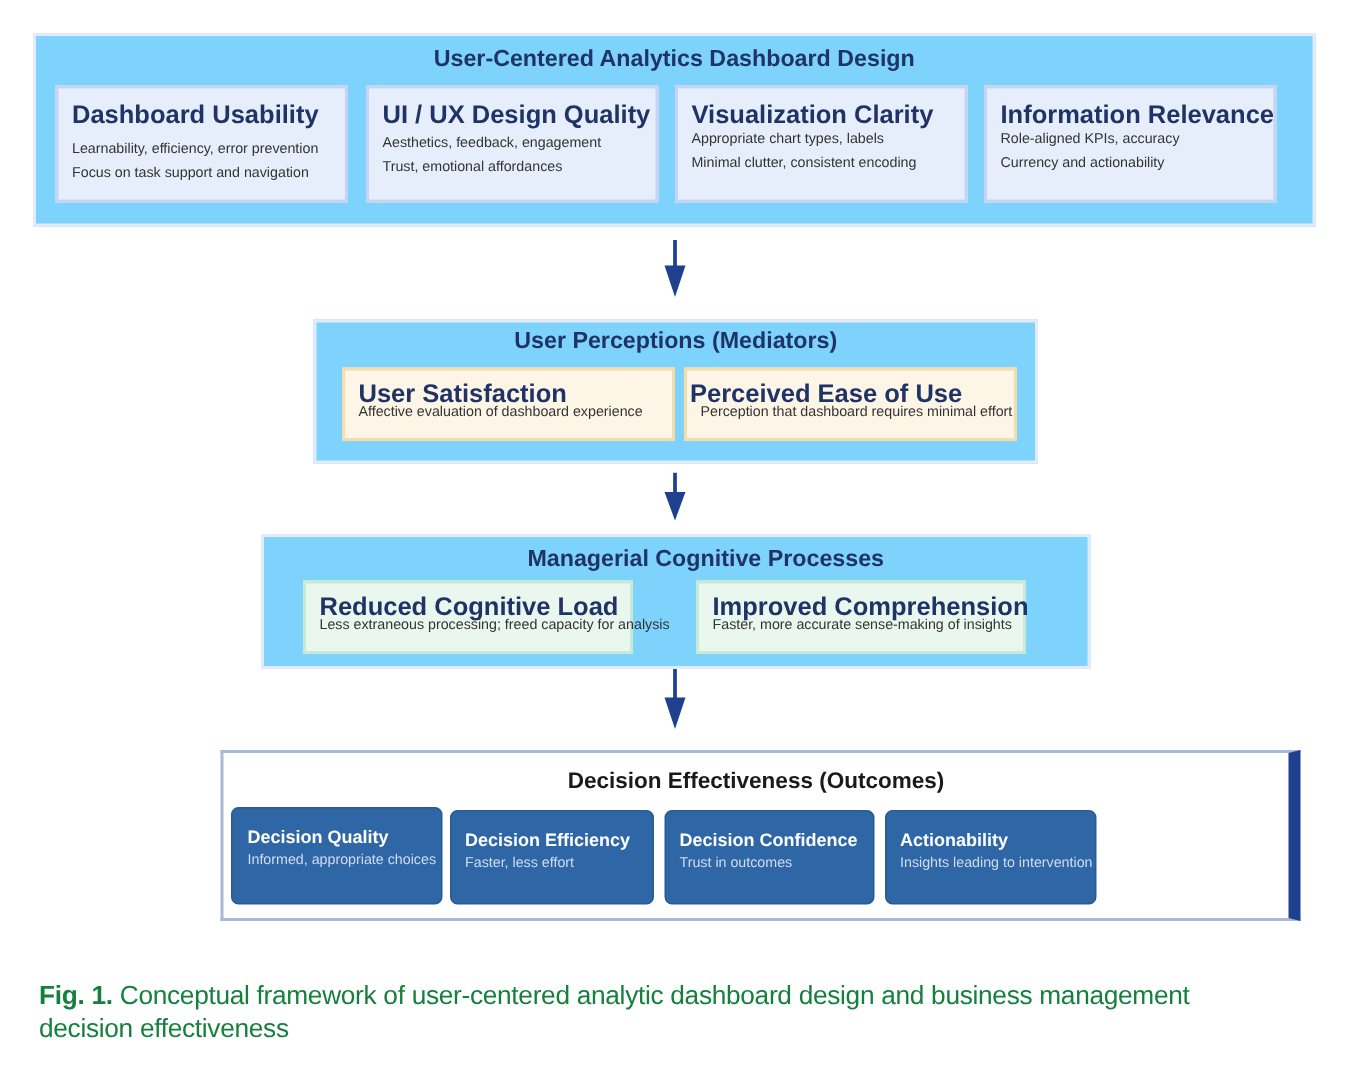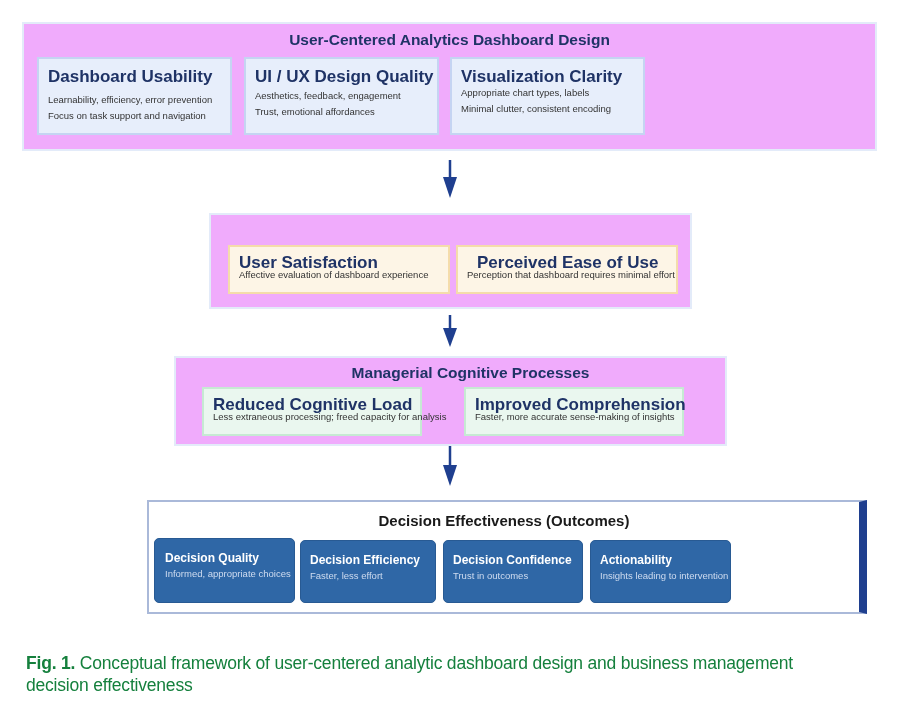--- a/index.html
+++ b/index.html
@@ -1,18 +1,18 @@
 <!DOCTYPE html>
 <html><head>
 <meta charset="utf-8">
 <style>
   html, body { margin:0; padding:0; background:#ffffff; }
   body { width:906px; height:718px; position:relative; overflow:hidden; font-family:"Liberation Sans", sans-serif; }
   .abs { position:absolute; box-sizing:border-box; }
-  .panel { background:#f0abfc; border:2px solid #e3ebf9; }
+  .panel { background:#7dd3fc; border:2px solid #e3ebf9; }
   .title { position:absolute; left:0; right:0; text-align:center; font-weight:bold; color:#1f3366; }
   .card-blue { background:#e7eefb; border:2px solid #c5d4f2; }
   .card-amber { background:#fdf5e6; border:2px solid #f4dcab; }
   .card-green { background:#eaf7ef; border:2px solid #c6ead3; }
   .card-outcome { background:#2f67a6; border:1px solid #285a93; border-radius:5px; }
   .card-title { font-weight:bold; color:#1f3366; font-size:17px; white-space:nowrap; }
   .card-line { font-size:9.5px; color:#333333; white-space:nowrap; line-height:15px; }
   .out-title { font-weight:bold; color:#ffffff; font-size:12px; white-space:nowrap; }
   .out-line { font-size:9.5px; color:#cfdcf0; white-space:nowrap; }
   .arrow { position:absolute; width:20px; }
@@ -36,36 +36,42 @@
     <div class="abs card-line" style="left:9px; top:29px;">Aesthetics, feedback, engagement</div>
     <div class="abs card-line" style="left:9px; top:45px;">Trust, emotional affordances</div>
   </div>
 
   <div class="abs card-blue" style="left:426px; top:33px; width:195px; height:78px;">
     <div class="abs card-title" style="left:9px; top:8px;">Visualization Clarity</div>
     <div class="abs card-line" style="left:9px; top:26px;">Appropriate chart types, labels</div>
     <div class="abs card-line" style="left:9px; top:42px;">Minimal clutter, consistent encoding</div>
   </div>
 
+  <div class="abs card-blue" style="left:632px; top:33px; width:195px; height:78px;">
+    <div class="abs card-title" style="left:9px; top:8px;">Information Relevance</div>
+    <div class="abs card-line" style="left:9px; top:26px;">Role-aligned KPIs, accuracy</div>
+    <div class="abs card-line" style="left:9px; top:42px;">Currency and actionability</div>
+  </div>
 </div>
 
 <svg class="arrow" style="left:440px; top:160px; height:40px;" viewBox="0 0 20 40">
   <line x1="10" y1="0" x2="10" y2="20" stroke="#1f3f8f" stroke-width="2.5"></line>
   <polygon points="3,17 17,17 10,38" fill="#1f3f8f"></polygon>
 </svg>
 
 <div class="abs panel" style="left:209px; top:213px; width:483px; height:96px;">
+  <div class="title" style="top:4px; font-size:15.5px;">User Perceptions (Mediators)</div>
 
   <div class="abs card-amber" style="left:17px; top:30px; width:222px; height:49px;">
     <div class="abs card-title" style="left:9px; top:6px;">User Satisfaction</div>
     <div class="abs card-line" style="left:9px; top:20px;">Affective evaluation of dashboard experience</div>
   </div>
 
   <div class="abs card-amber" style="left:245px; top:30px; width:222px; height:49px;">
-    <div class="abs card-title" style="left:19px; top:6px;text-align:right;">Perceived Ease of Use</div>
+    <div class="abs card-title" style="left:2px; top:6px;text-align:right;">Perceived Ease of Use</div>
     <div class="abs card-line" style="left:9px; top:20px;">Perception that dashboard requires minimal effort</div>
   </div>
 </div>
 
 <svg class="arrow" style="left:440px; top:315px; height:34px;" viewBox="0 0 20 34">
   <line x1="10" y1="0" x2="10" y2="16" stroke="#1f3f8f" stroke-width="2.5"></line>
   <polygon points="3,13 17,13 10,32" fill="#1f3f8f"></polygon>
 </svg>
 
 <div class="abs panel" style="left:174px; top:356px; width:553px; height:90px;">

